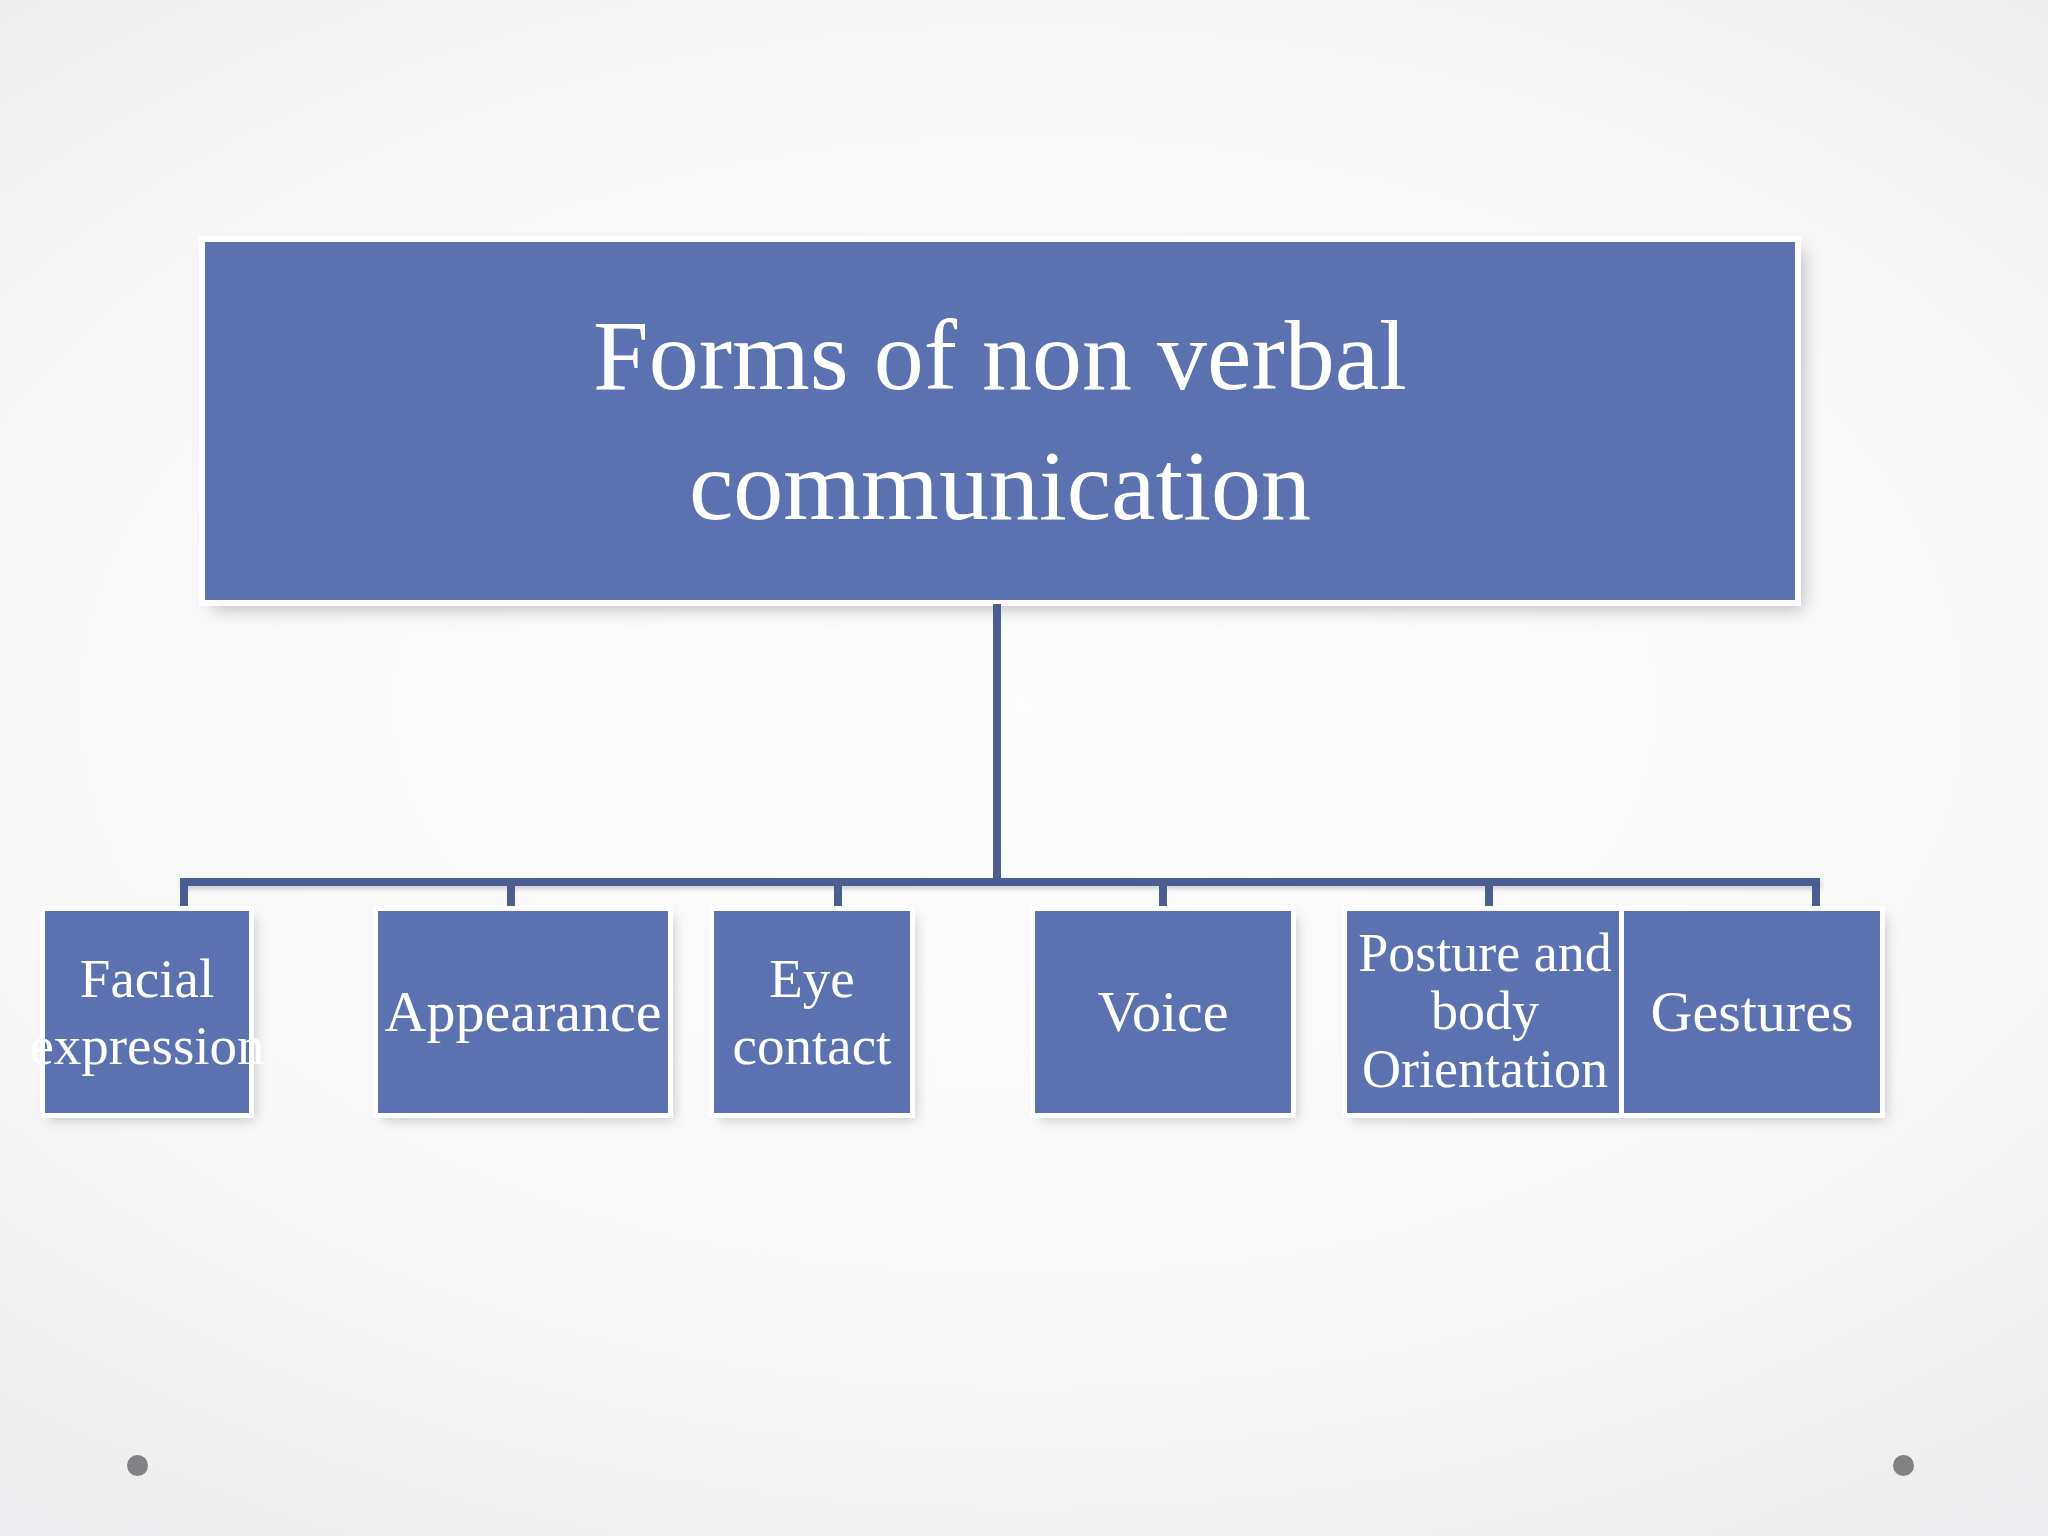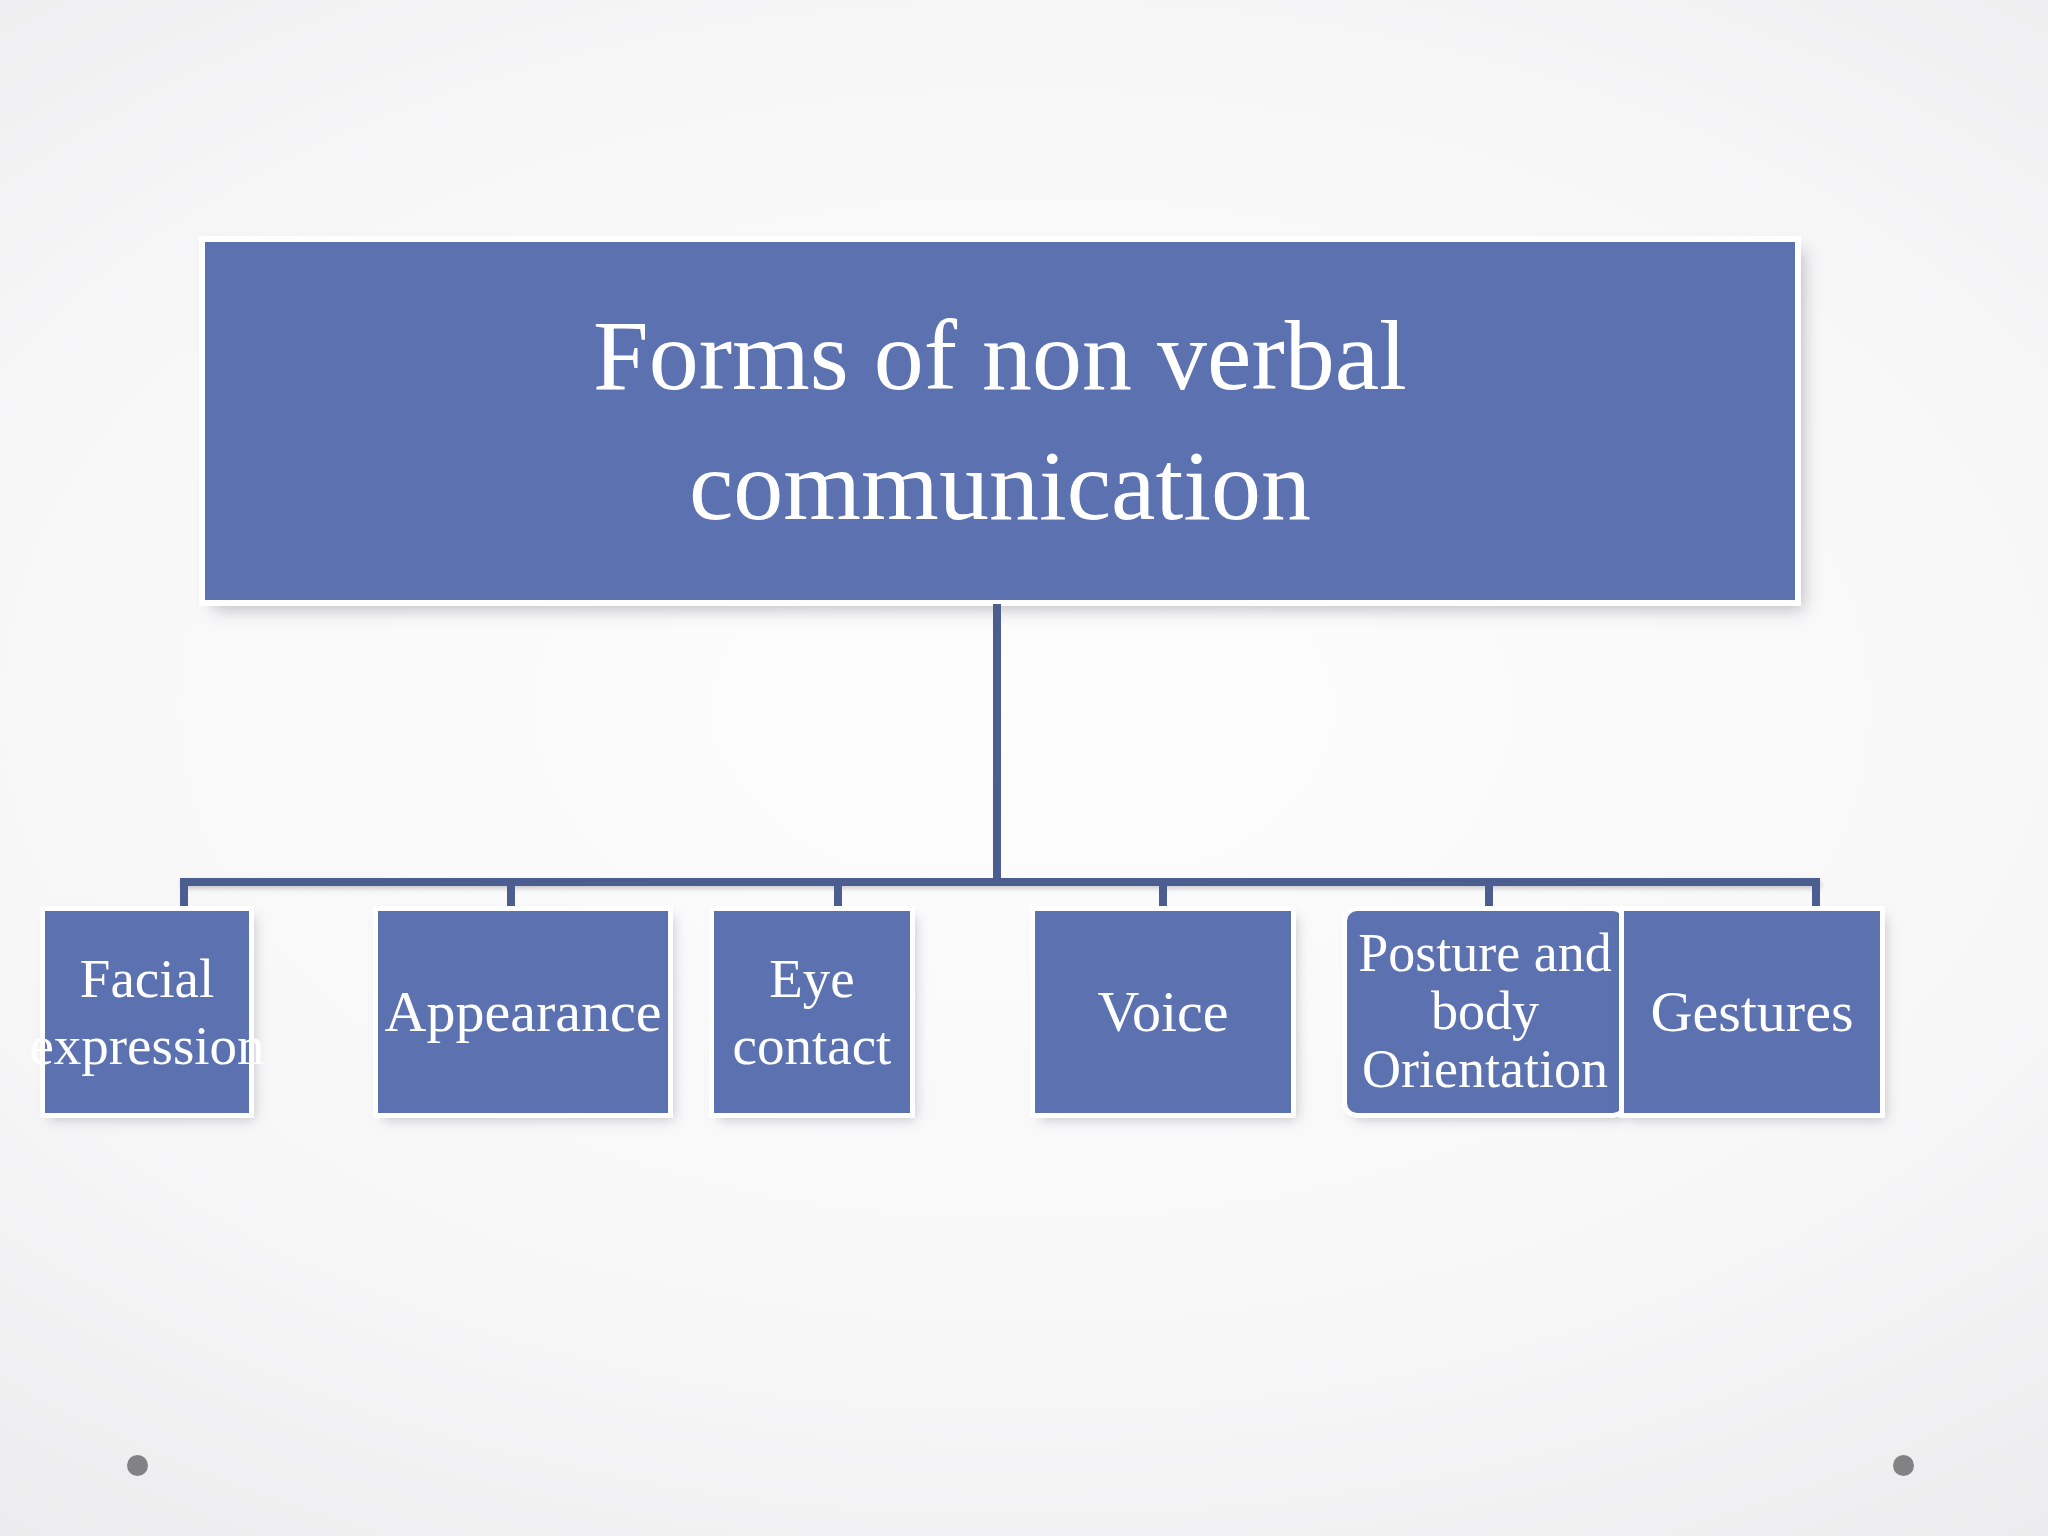--- a/index.html
+++ b/index.html
@@ -27,21 +27,21 @@
   }
   .branch{
     top:911px;height:202px;
     font-size:55px;line-height:1.22;
     box-shadow:0 0 0 5px #ffffff, 5px 6px 12px rgba(110,110,120,0.40);
   }
   .b1{left:45px;width:204px;}
   .b2{left:378px;width:290px;font-size:58px;}
   .b3{left:714px;width:196px;}
   .b4{left:1035px;width:256px;font-size:58px;justify-content:center;}
-  .b5{left:1347px;width:276px;font-size:54px;line-height:1.07;border-radius:10px;}
+  .b5{left:1347px;width:276px;font-size:54px;line-height:1.07;}
   .b6{left:1624px;width:256px;font-size:58px;}
   .conn{
     position:absolute;
     background:#4c5d90;
   }
   .stem{left:993px;top:604px;width:8px;height:281px;}
   .hline{left:180px;top:878px;width:1640px;height:8px;box-shadow:1px 3px 4px rgba(110,110,120,0.30);}
   .drop{top:886px;width:8px;height:23px;}
   .d1{left:180px;}
   .d2{left:507px;}

